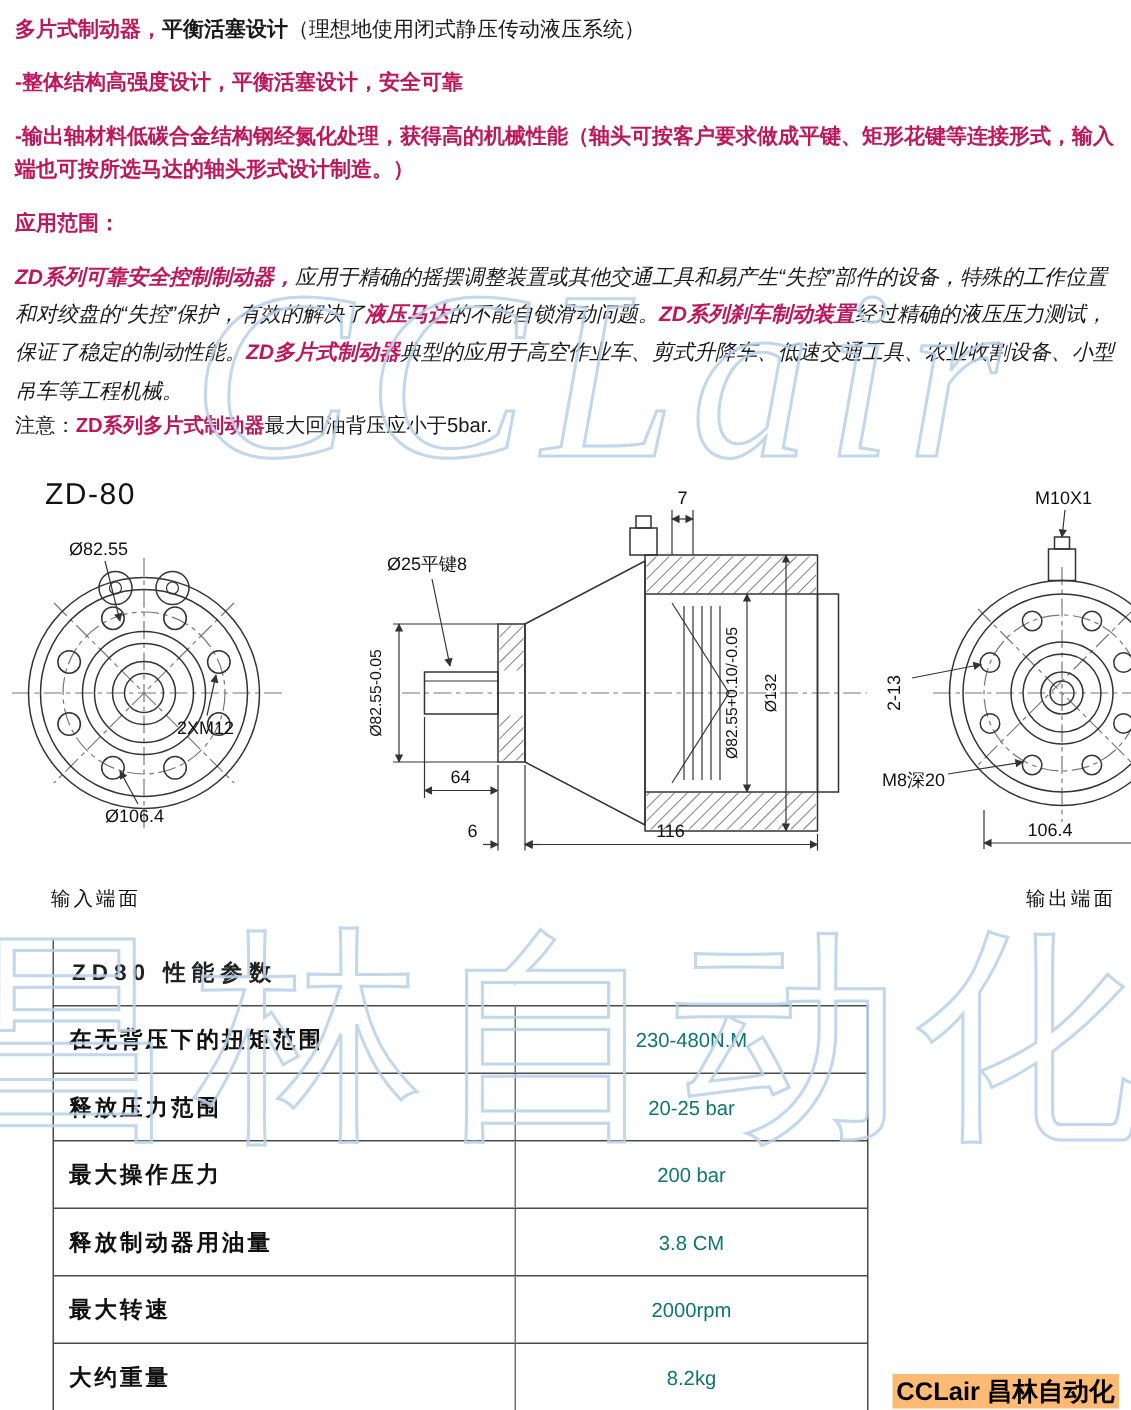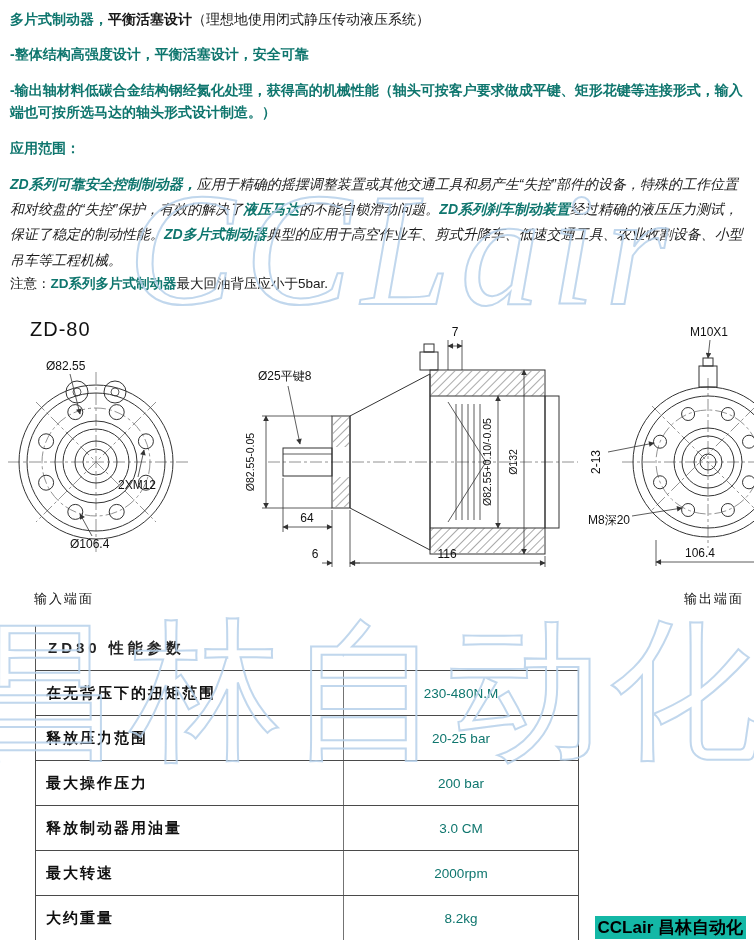--- a/index.html
+++ b/index.html
@@ -3,21 +3,21 @@
 <meta charset="utf-8">
 <style>
   * { box-sizing: border-box; }
   body { margin:0; background:#888; font-family:"Liberation Sans","DejaVu Sans",sans-serif; }
   .page { position:relative; width:754px; height:940px; background:#fff; overflow:hidden; margin:0 auto; color:#1a1a1a; }
 
   
   .intro { position:absolute; left:10px; top:8px; width:736px; font-size:14px; }
   .intro p { margin:0 0 13px; line-height:1.6; }
   .intro .para { line-height:1.8; margin-bottom:0;font-style:italic; }
-  .red  { color:#0f766e; font-weight:bold; }
+  .red  { color:#be185d; font-weight:bold; }
   .bb   { color:#1a1a1a; font-weight:bold; }
   .nn   { color:#1a1a1a; font-weight:normal; }
   .note { font-size:13.5px; }
 
   
   .wm { position:absolute; color:transparent; -webkit-text-stroke:2px #b7d1ea; pointer-events:none; z-index:5; white-space:nowrap; font-weight:normal; opacity:.85; }
   .wm1 { left:128px; top:158px; font-size:160px; font-style:italic; font-family:"Liberation Serif","DejaVu Serif",serif; letter-spacing:10px; }
   .wm2 { left:-30px; top:590px; font-size:152px; letter-spacing:8px; }
 
   
@@ -32,21 +32,21 @@
   .mdl { font-size:20px; fill:#111; letter-spacing:1px; }
 
   
   .spec { position:absolute; left:35px; top:626px; width:544px; z-index:2; }
   .spec-title { height:44px; display:flex; align-items:center; padding-left:12px; font-size:15px; font-weight:bold; letter-spacing:4px; border-left:1px solid #555; color:#222; }
   .spec-body { border:1px solid #4a4a4a; border-bottom:none; }
   .srow { display:flex; height:45px; border-bottom:1px solid #4a4a4a; }
   .scell-l { width:308px; border-right:1px solid #737373; display:flex; align-items:center; padding-left:10px; font-weight:bold; font-size:15px; letter-spacing:2px; color:#111; }
   .scell-v { flex:1; display:flex; align-items:center; justify-content:center; font-size:13.5px; color:#0f766e; }
 
-  .footer { position:absolute; top:916px; right:8px; font-size:17px; font-weight:bold; color:#000; background:#14b8a6; padding:0 3px; z-index:6; }
+  .footer { position:absolute; top:916px; right:8px; font-size:17px; font-weight:bold; color:#000; background:#fdba74; padding:0 3px; z-index:6; }
 </style>
 </head>
 <body>
 
 <div class="page">
 
   <div class="wm wm1">CCLair</div>
   <div class="wm wm2">昌林自动化</div>
 
   <div class="intro">
@@ -230,21 +230,21 @@
       <div class="srow">
         <div class="scell-l">释放压力范围</div>
         <div class="scell-v">20-25 bar</div>
       </div>
       <div class="srow">
         <div class="scell-l">最大操作压力</div>
         <div class="scell-v">200 bar</div>
       </div>
       <div class="srow">
         <div class="scell-l">释放制动器用油量</div>
-        <div class="scell-v">3.0 CM</div>
+        <div class="scell-v">3.8 CM</div>
       </div>
       <div class="srow">
         <div class="scell-l">最大转速</div>
         <div class="scell-v">2000rpm</div>
       </div>
       <div class="srow">
         <div class="scell-l">大约重量</div>
         <div class="scell-v">8.2kg</div>
       </div>
     </div>

